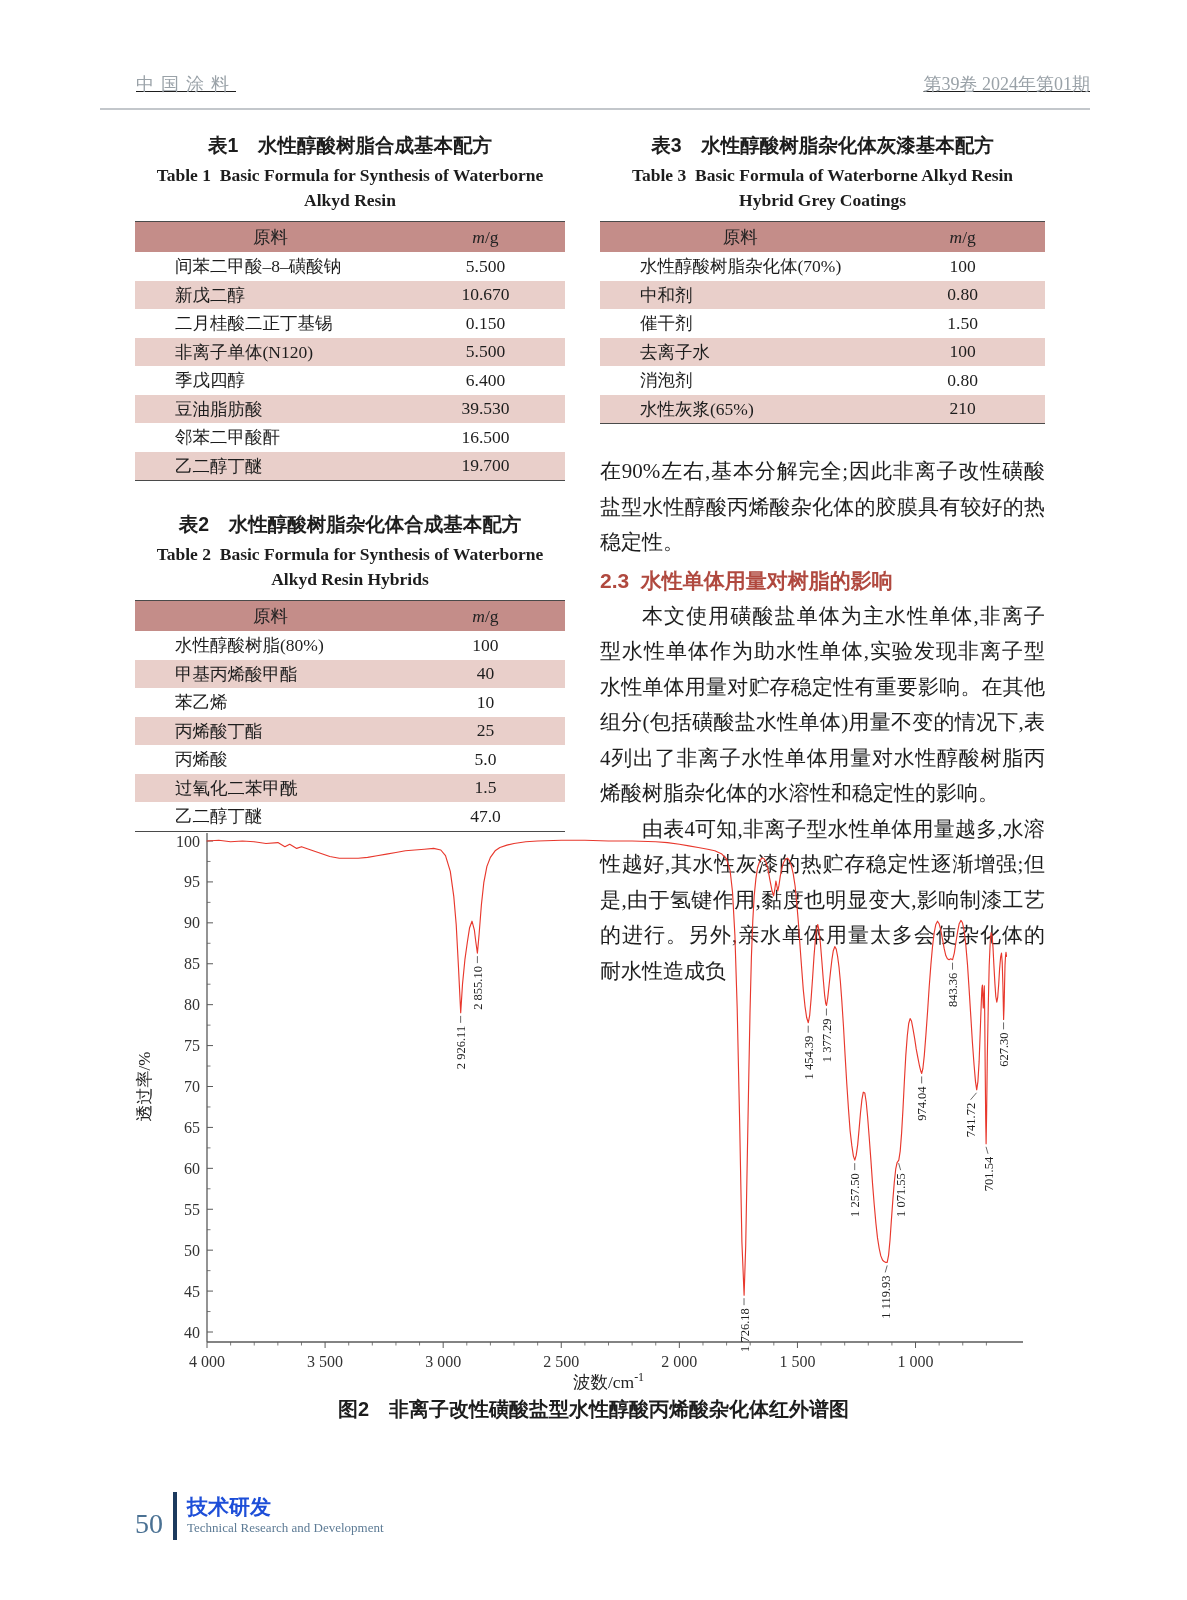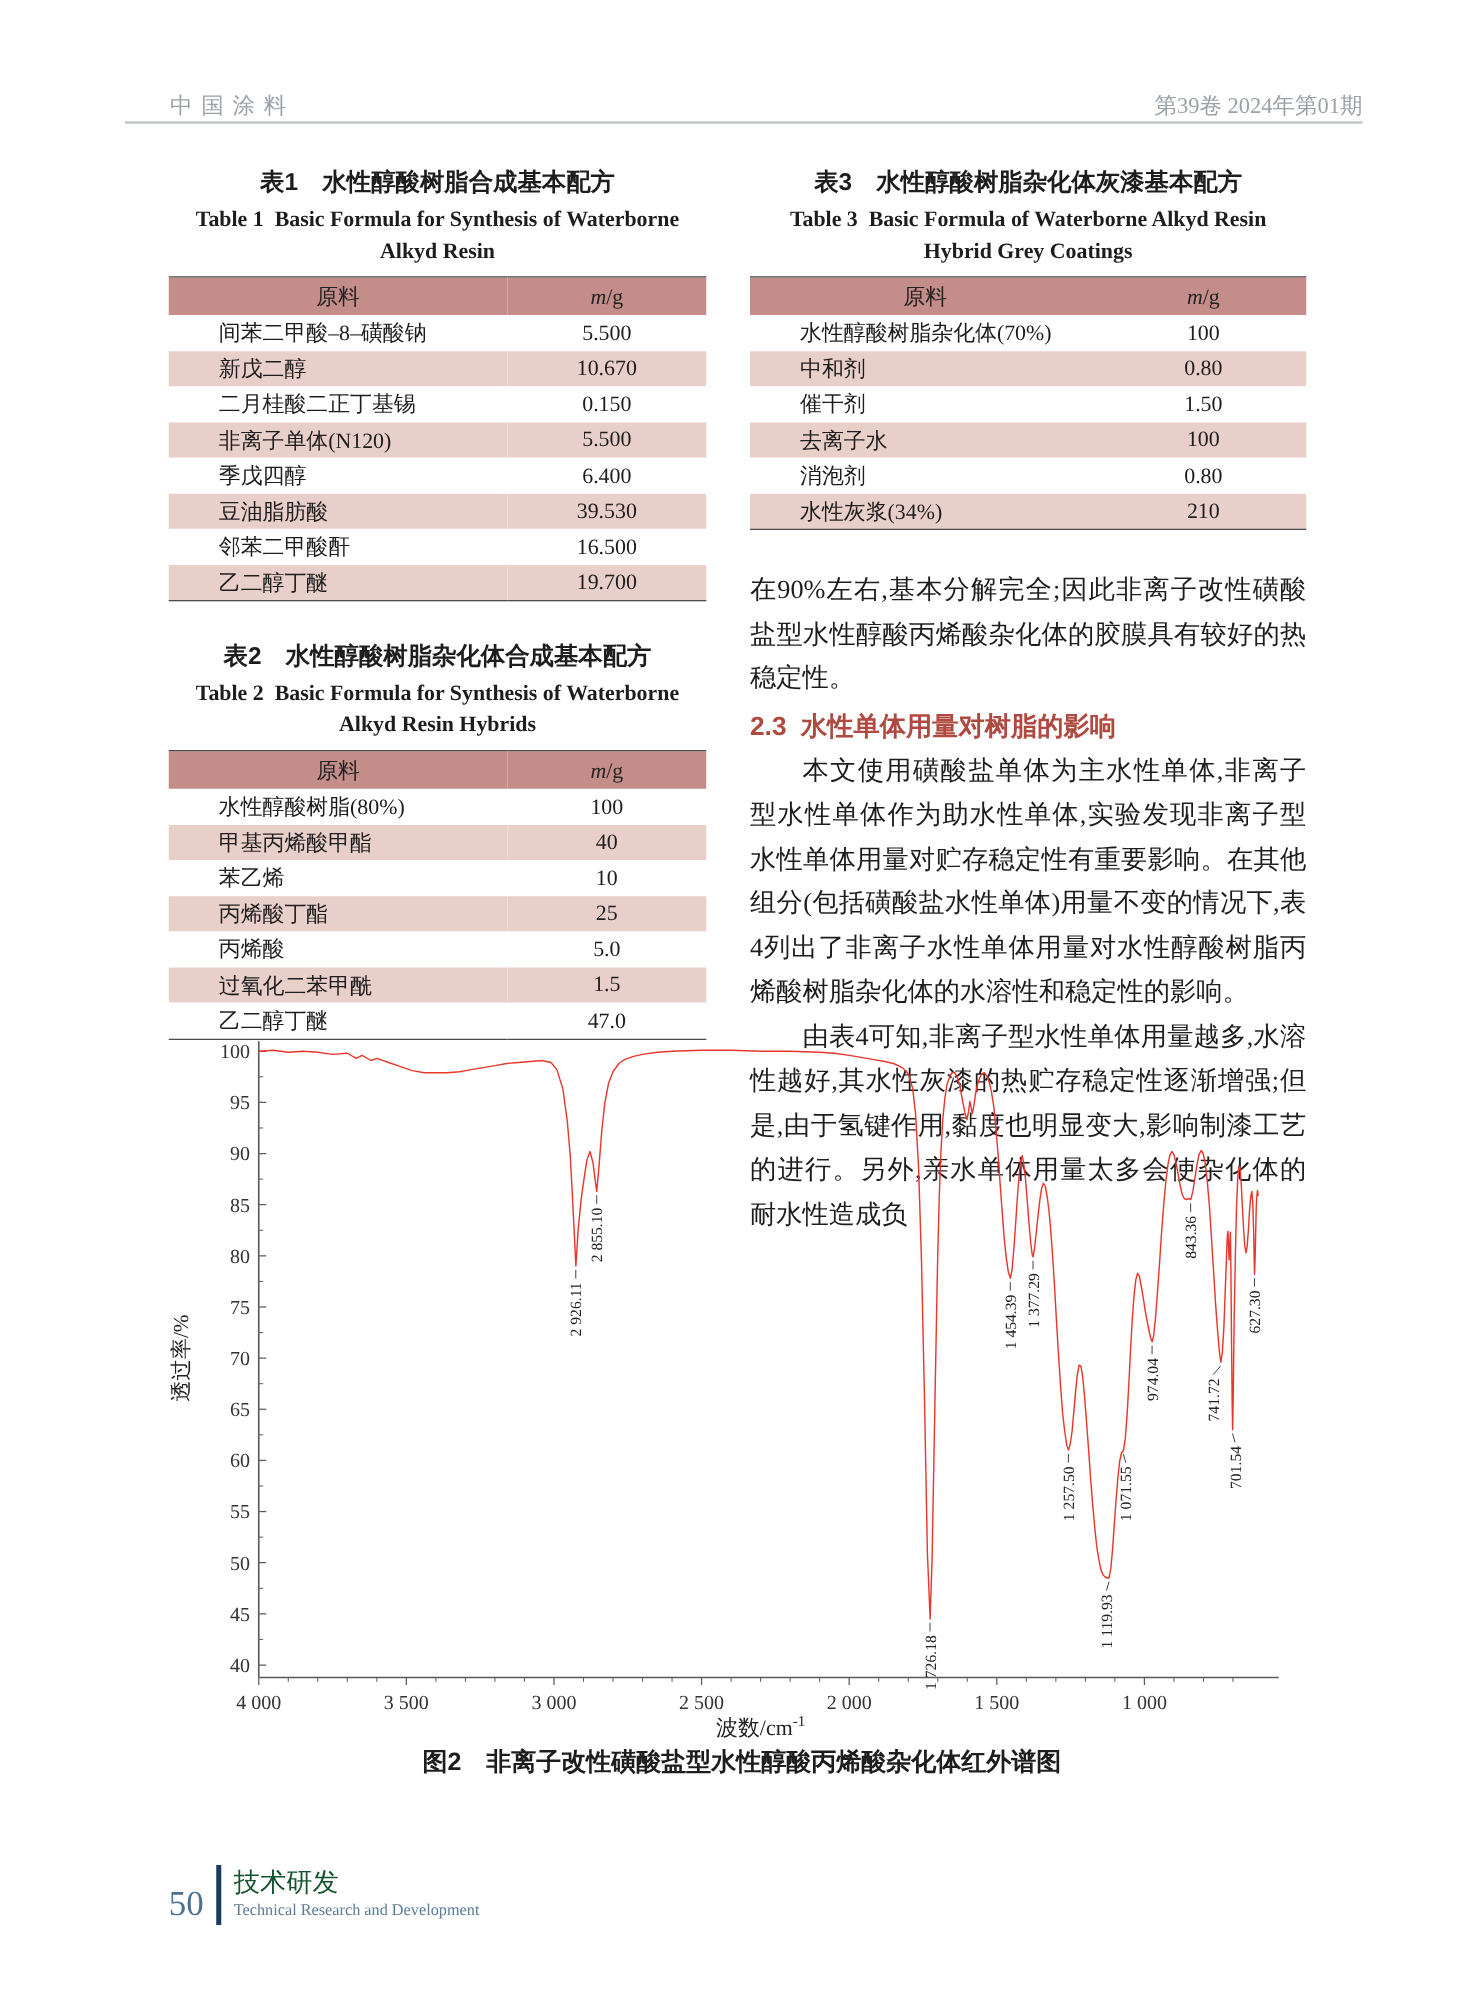--- a/index.html
+++ b/index.html
@@ -4,21 +4,21 @@
 <style>
   :root{
     --header-gray:#9aa2a8; --accent-red:#b0493f; --table-header-bg:#c48d89;
     --table-alt-bg:#e9cfca; --line-red:#e8382d; --footer-blue:#4a7193; --footer-bar:#1c3a5e;
   }
   html,body{margin:0;padding:0;background:#ffffff;}
   .page{position:relative;width:1187px;height:1600px;background:#fff;overflow:hidden;
         font-family:"Liberation Serif","DejaVu Serif",serif;color:#1d1d1d;}
   
   .page-header{position:absolute;top:72px;left:100px;right:97px;border-bottom:2px solid #c3c7cb;
-        padding-bottom:1px;display:flex;justify-content:space-between;}
+        padding-bottom:12px;display:flex;justify-content:space-between;text-decoration:underline;}
   .journal-name{font-size:18px;color:var(--header-gray);letter-spacing:7px;padding-left:36px;}
   .issue-info{font-size:18px;color:var(--header-gray);}
   
   .columns{position:absolute;top:124px;left:135px;width:910px;display:grid;
         grid-template-columns:430px 445px;column-gap:35px;}
   .tbl-title-cn{font-size:19.5px;font-weight:bold;text-align:center;margin:8px 0 4px 0;white-space:pre-wrap;
         font-family:"Liberation Sans","DejaVu Sans",sans-serif;}
   .tbl-title-en{font-size:17.5px;font-weight:bold;text-align:center;line-height:25px;white-space:pre-wrap;}
   .formula-table{width:100%;border-collapse:collapse;margin-top:8px;
         border-top:1.5px solid #4a4a4a;border-bottom:1.5px solid #4a4a4a;font-size:17.5px;}
@@ -40,21 +40,21 @@
   .chart-wrap{position:absolute;top:825px;left:120px;width:950px;height:572px;}
   .fig-caption-cn{position:absolute;top:1396px;left:0;width:1187px;text-align:center;
         font-size:20px;font-weight:bold;white-space:pre-wrap;
         font-family:"Liberation Sans","DejaVu Sans",sans-serif;}
   .fig-caption-en{position:absolute;top:1426px;left:0;width:1187px;text-align:center;
         font-size:19px;font-weight:bold;white-space:pre-wrap;}
   
   .page-footer{position:absolute;top:1492px;left:135px;display:flex;align-items:center;}
   .page-num{font-size:28px;color:var(--footer-blue);margin-right:10px;align-self:flex-end;}
   .footer-bar{width:4px;height:48px;background:var(--footer-bar);margin-right:10px;}
-  .footer-cn{font-size:21px;font-weight:normal;color:#14532d;line-height:24px;
+  .footer-cn{font-size:21px;font-weight:bold;color:#1d4ed8;line-height:24px;
         font-family:"Liberation Sans","DejaVu Sans",sans-serif;}
   .footer-en{font-size:13px;color:#5d7b95;line-height:18px;}
 </style>
 </head>
 <body>
 
 <div class="page">
 
   <div class="page-header">
     <span class="journal-name">中国涂料</span>
@@ -185,21 +185,21 @@
               </tr>
               <tr>
                 <td class="c-ing">去离子水</td>
                 <td class="c-val">100</td>
               </tr>
               <tr>
                 <td class="c-ing">消泡剂</td>
                 <td class="c-val">0.80</td>
               </tr>
               <tr>
-                <td class="c-ing">水性灰浆(34%)</td>
+                <td class="c-ing">水性灰浆(65%)</td>
                 <td class="c-val">210</td>
               </tr>
             </tbody>
           </table>
       </div>
 
       <p class="para">在90%左右,基本分解完全;因此非离子改性磺酸盐型水性醇酸丙烯酸杂化体的胶膜具有较好的热稳定性。</p>
       <div class="sec-heading">2.3  水性单体用量对树脂的影响</div>
       <p class="para indent">本文使用磺酸盐单体为主水性单体,非离子型水性单体作为助水性单体,实验发现非离子型水性单体用量对贮存稳定性有重要影响。在其他组分(包括磺酸盐水性单体)用量不变的情况下,表4列出了非离子水性单体用量对水性醇酸树脂丙烯酸树脂杂化体的水溶性和稳定性的影响。</p>
       <p class="para indent">由表4可知,非离子型水性单体用量越多,水溶性越好,其水性灰漆的热贮存稳定性逐渐增强;但是,由于氢键作用,黏度也明显变大,影响制漆工艺的进行。另外,亲水单体用量太多会使杂化体的耐水性造成负</p>

